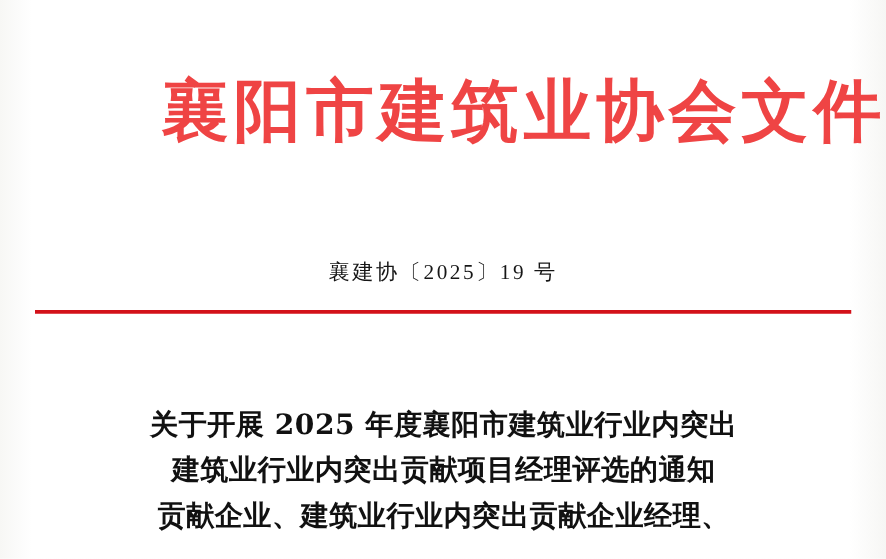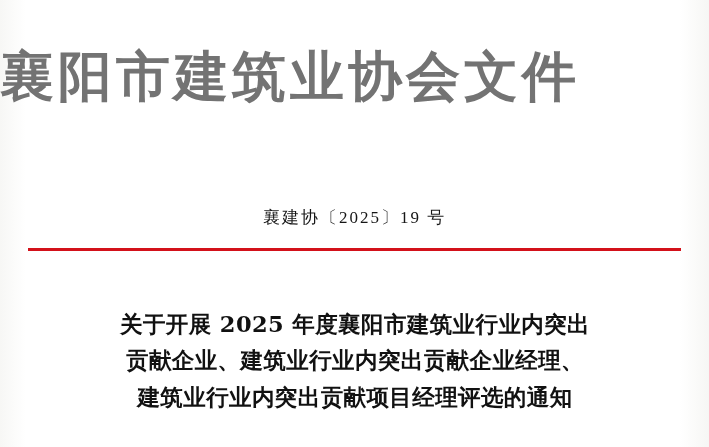--- a/index.html
+++ b/index.html
@@ -23,25 +23,25 @@
   
   .page::before {
     content: "";
     position: absolute;
     left: 0; top: 0; right: 0; bottom: 0;
     background: linear-gradient(to right, #f7f7f5 0px, #ffffff 26px, #ffffff 680px, #f6f6f4 709px);
     pointer-events: none;
   }
   .doc-title {
     position: absolute;
-    top: 46px;
+    top: 58px;
     left: 0;
     width: 709px;
-    text-align: left;
-    color: #737373;
+    text-align: right;
+    color: #ef4444;
     font-family: "DejaVu Serif", serif;
     font-weight: bold;
     font-size: 54px;
     letter-spacing: 4px;
     line-height: 1.12;
     white-space: nowrap;
   }
   .doc-number {
     position: absolute;
     top: 206px;
@@ -57,21 +57,21 @@
   .red-rule {
     position: absolute;
     top: 248px;
     left: 28px;
     width: 653px;
     height: 3px;
     background: #d3111a;
   }
   .subject {
     position: absolute;
-    top: 306px;
+    top: 322px;
     left: 55px;
     width: 600px;
     text-align: center;
     color: #111111;
     font-family: "DejaVu Serif", serif;
     font-weight: bold;
     font-size: 22.5px;
     line-height: 1.62;
     letter-spacing: 0.4px;
   }
@@ -86,17 +86,17 @@
 <div class="page">
 
   <div class="doc-title">襄阳市建筑业协会文件</div>
 
   <div class="doc-number">襄建协〔2025〕19 号</div>
 
   <div class="red-rule"></div>
 
   <div class="subject">
     <span class="subject-line">关于开展 2025 年度襄阳市建筑业行业内突出</span>
+    <span class="subject-line">建筑业行业内突出贡献项目经理评选的通知</span>
     <span class="subject-line">贡献企业、建筑业行业内突出贡献企业经理、</span>
-    <span class="subject-line">建筑业行业内突出贡献项目经理评选的通知</span>
   </div>
 
 </div>
 
 </body></html>

